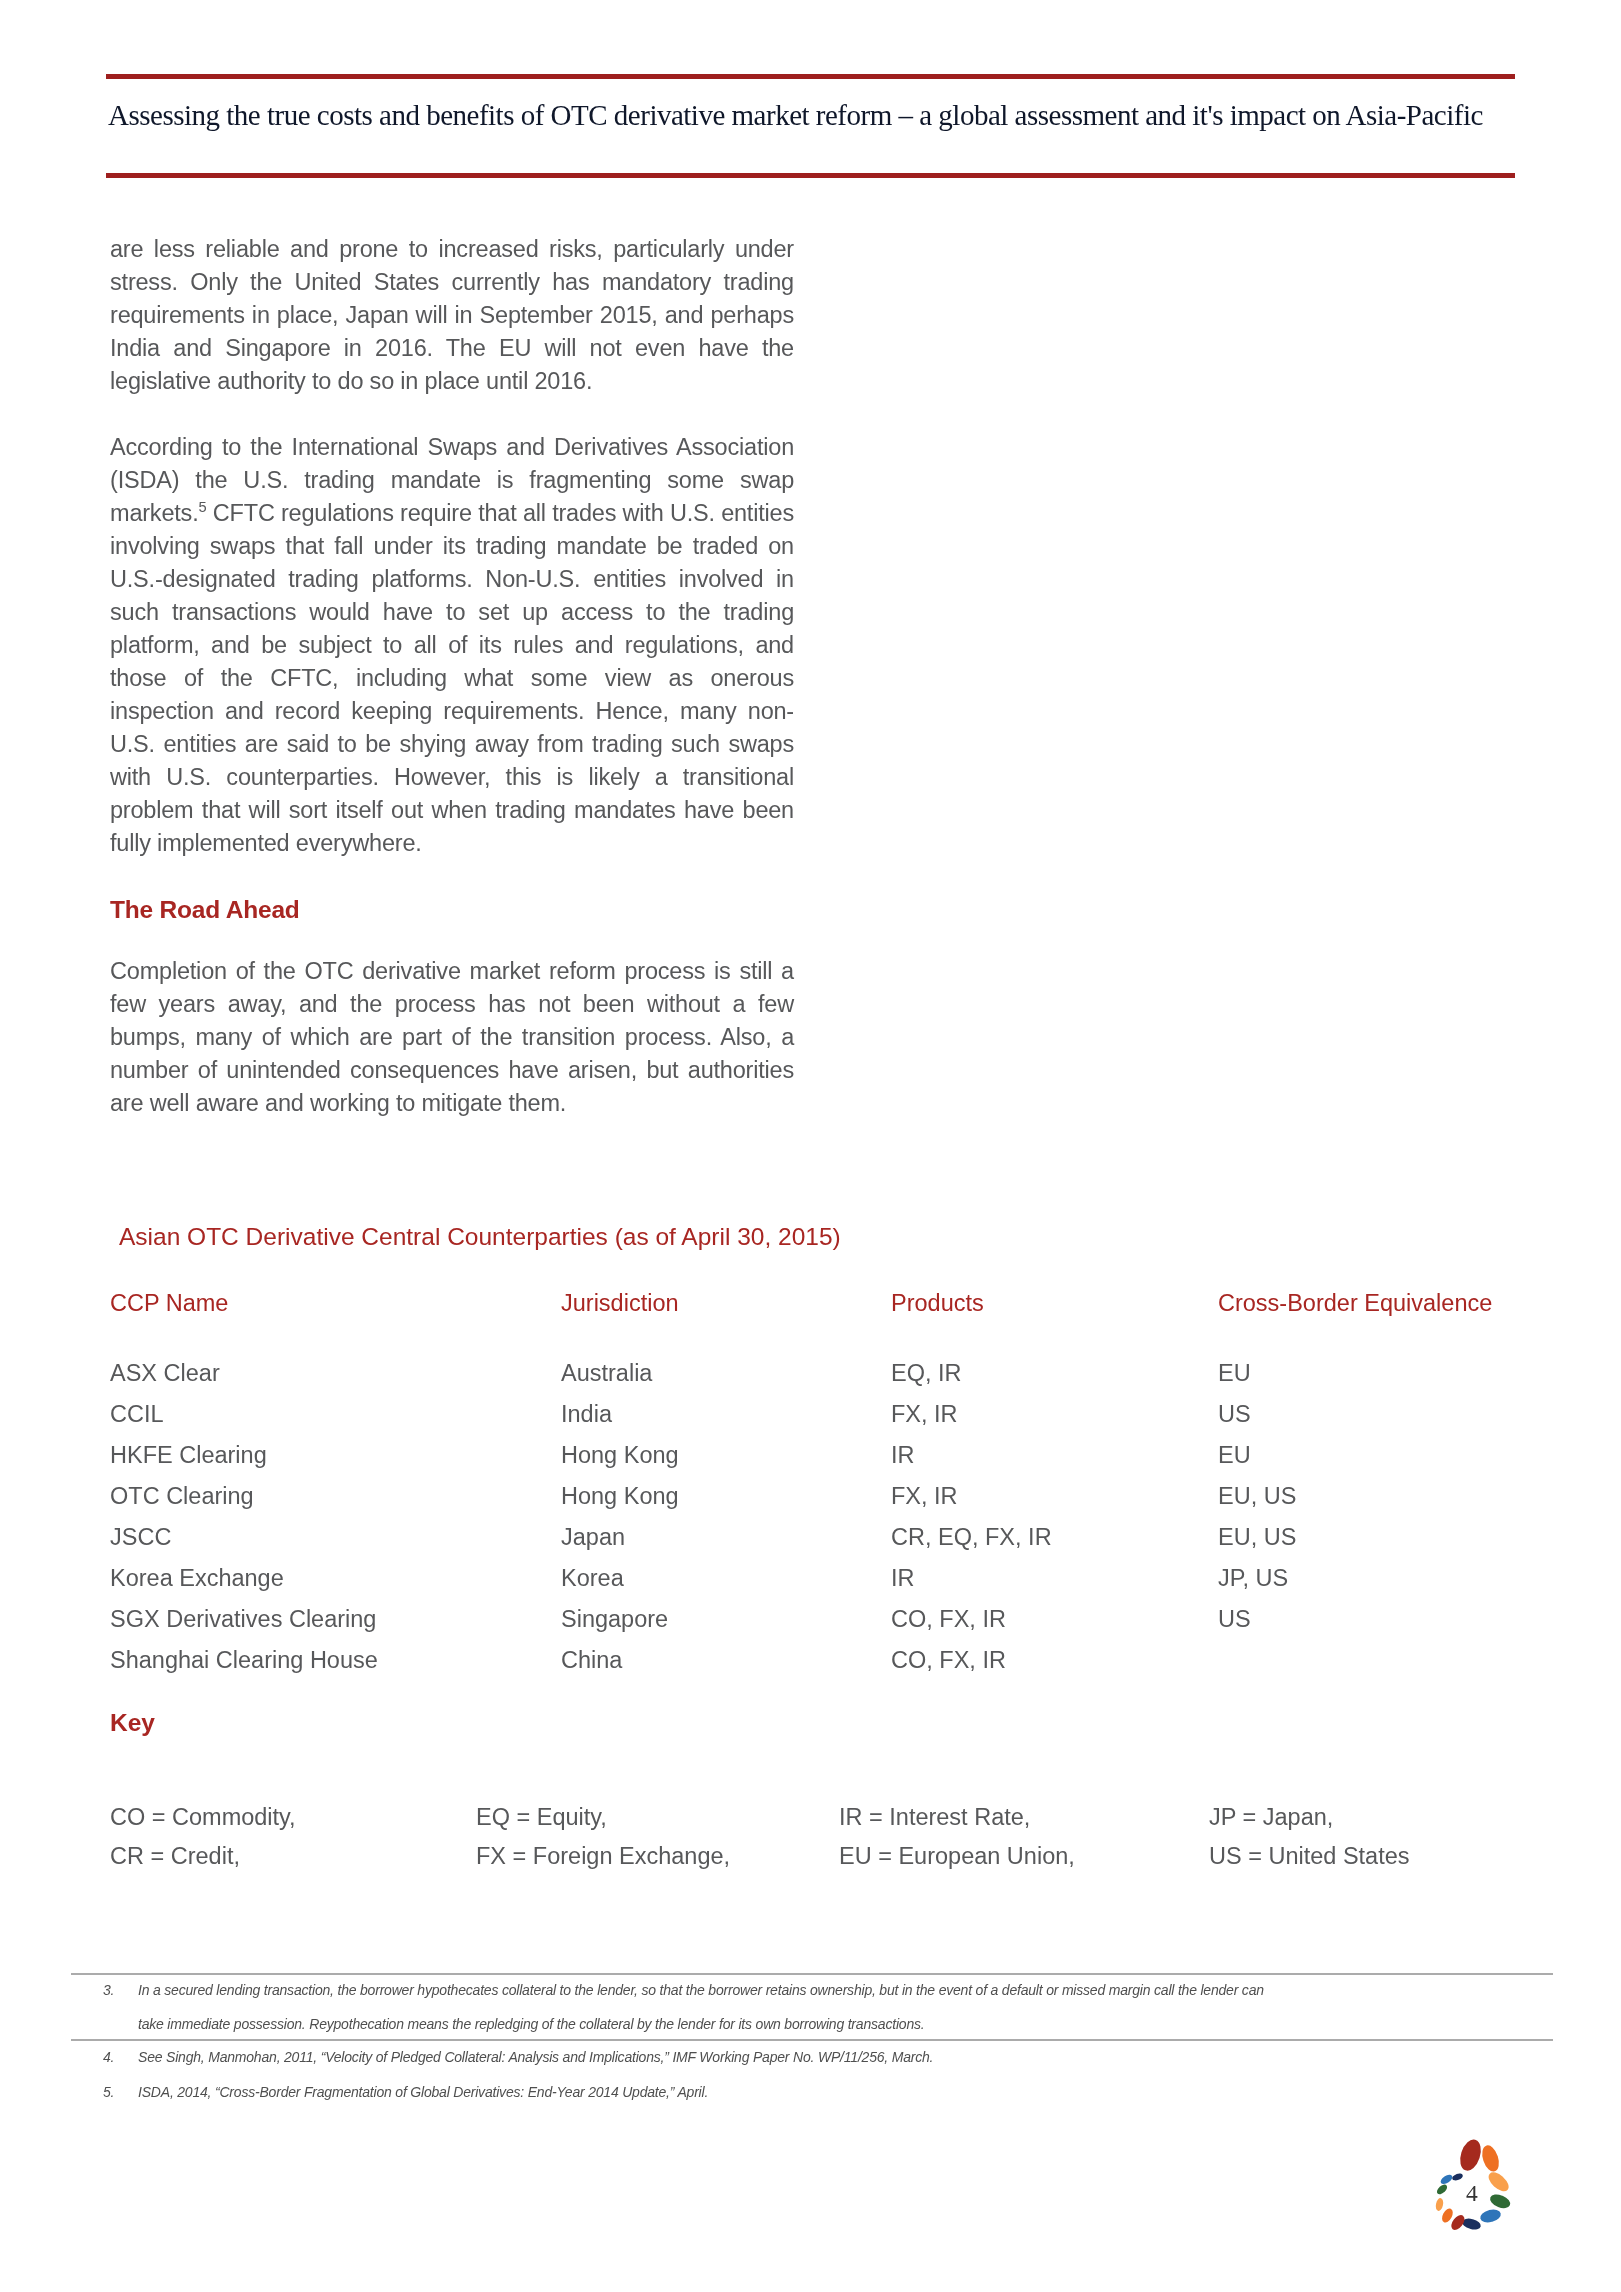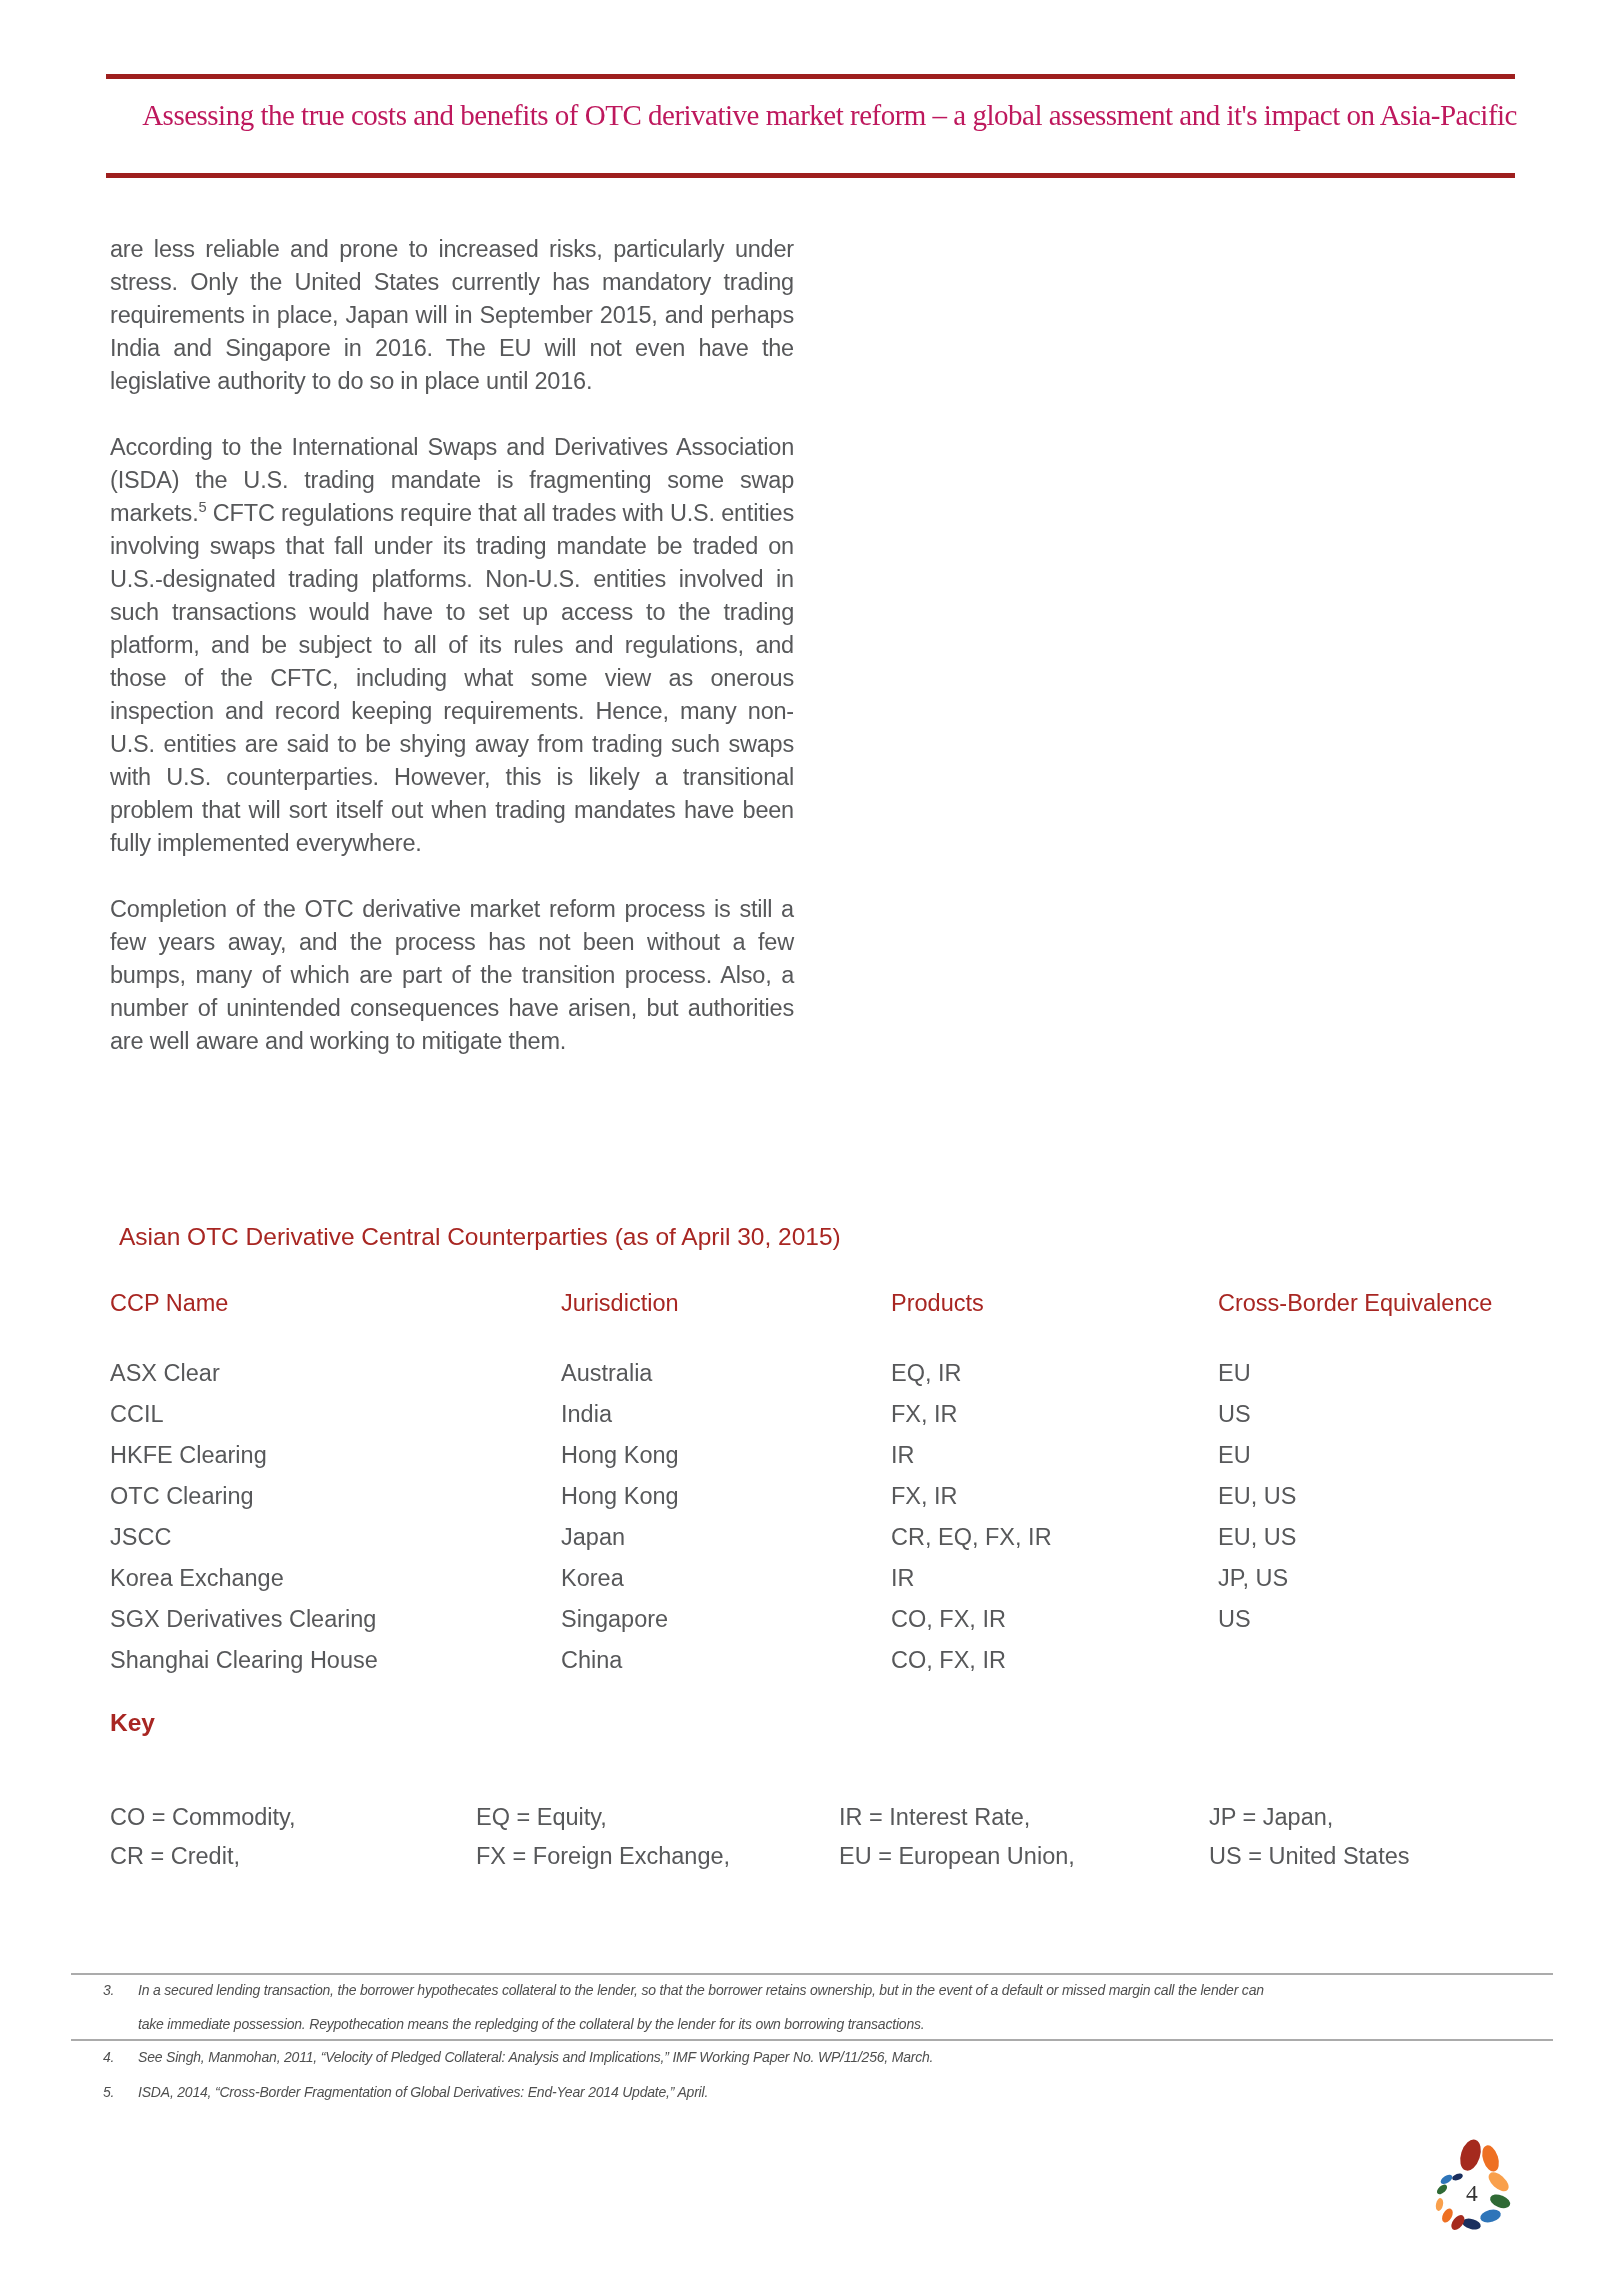--- a/index.html
+++ b/index.html
@@ -9,21 +9,21 @@
     background:#ffffff;
     font-family:"Liberation Sans",sans-serif;
     overflow:hidden;
   }
   .rule-red{position:absolute;left:106px;width:1409px;height:4.9px;background:#9E1F1E;}
   .rule-top{top:74px;}
   .rule-under-title{top:173px;}
   .doc-title{
     position:absolute;left:108px;top:98px;width:1409px;
     font-family:"Liberation Serif","DejaVu Serif",serif;
-    font-size:29px;line-height:35px;color:#be185d;letter-spacing:-0.5px;text-align:right;
+    font-size:29px;line-height:35px;color:#0f172a;letter-spacing:-0.5px;
   }
   .body-col{
     position:absolute;left:110px;top:233px;width:684px;
     font-size:23.5px;line-height:33px;color:#57585A;
     text-align:justify;letter-spacing:-0.2px;
   }
   .body-col p{margin:0 0 33px 0;}
   sup{font-size:14.7px;line-height:0;vertical-align:super;}
   .sub-heading{
     color:#A82622;font-weight:bold;font-size:24.5px;
@@ -69,20 +69,21 @@
 
 <div class="page">
 
   <div class="rule-red rule-top"></div>
   <div class="doc-title">Assessing the true costs and benefits of OTC derivative market reform – a global assessment and it's impact on Asia-Pacific</div>
   <div class="rule-red rule-under-title"></div>
 
   <div class="body-col">
     <p>are less reliable and prone to increased risks, particularly under stress. Only the United States currently has mandatory trading requirements in place, Japan will in September 2015, and perhaps India and Singapore in 2016. The EU will not even have the legislative authority to do so in place until 2016.</p>
     <p><span>According to the International Swaps and Derivatives Association (ISDA) the U.S. trading mandate is fragmenting some swap markets.</span><sup>5</sup><span> CFTC regulations require that all trades with U.S. entities involving swaps that fall under its trading mandate be traded on U.S.-designated trading platforms. Non-U.S. entities involved in such transactions would have to set up access to the trading platform, and be subject to all of its rules and regulations, and those of the CFTC, including what some view as onerous inspection and record keeping requirements. Hence, many non-U.S. entities are said to be shying away from trading such swaps with U.S. counterparties. However, this is likely a transitional problem that will sort itself out when trading mandates have been fully implemented everywhere.</span></p>
+    <h3 class="sub-heading">The Road Ahead</h3>
     <p>Completion of the OTC derivative market reform process is still a few years away, and the process has not been without a few bumps, many of which are part of the transition process. Also, a number of unintended consequences have arisen, but authorities are well aware and working to mitigate them.</p>
   </div>
 
   <div class="section-title">Asian OTC Derivative Central Counterparties (as of April 30, 2015)</div>
 
   <div class="ccp-grid ccp-headers">
     <div>CCP Name</div>
     <div>Jurisdiction</div>
     <div>Products</div>
     <div>Cross-Border Equivalence</div>

